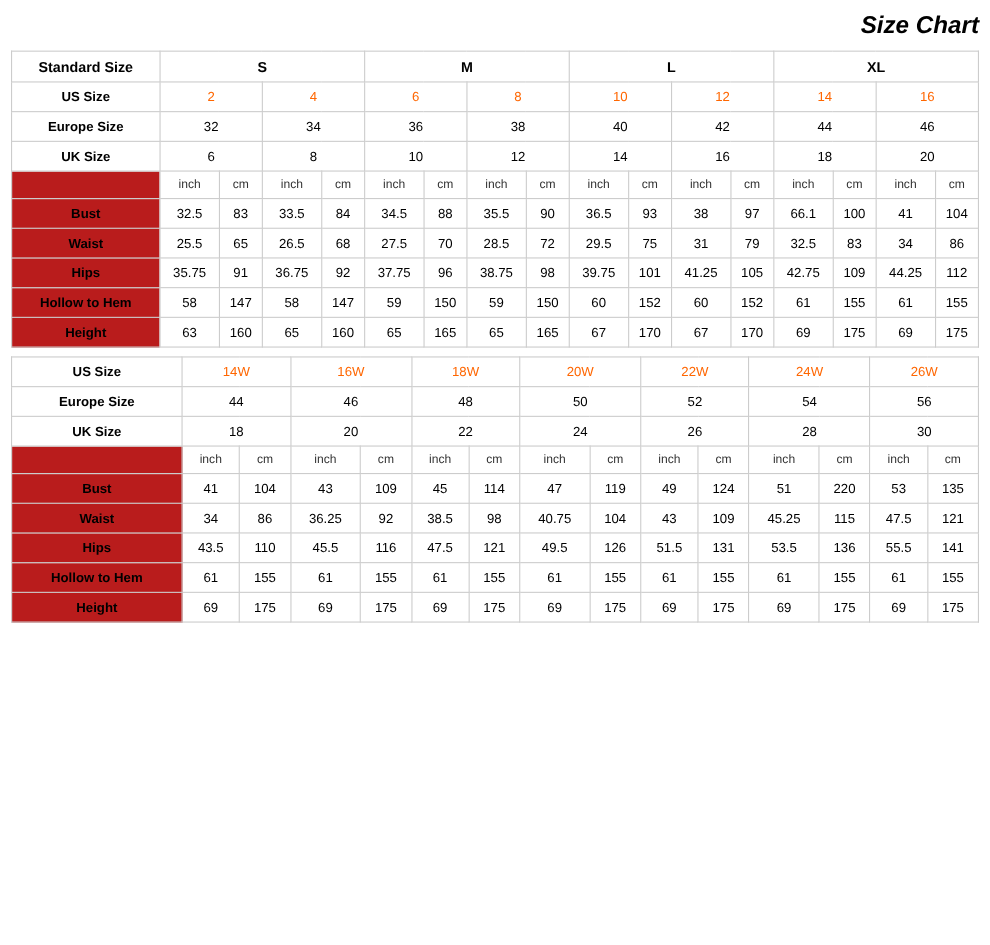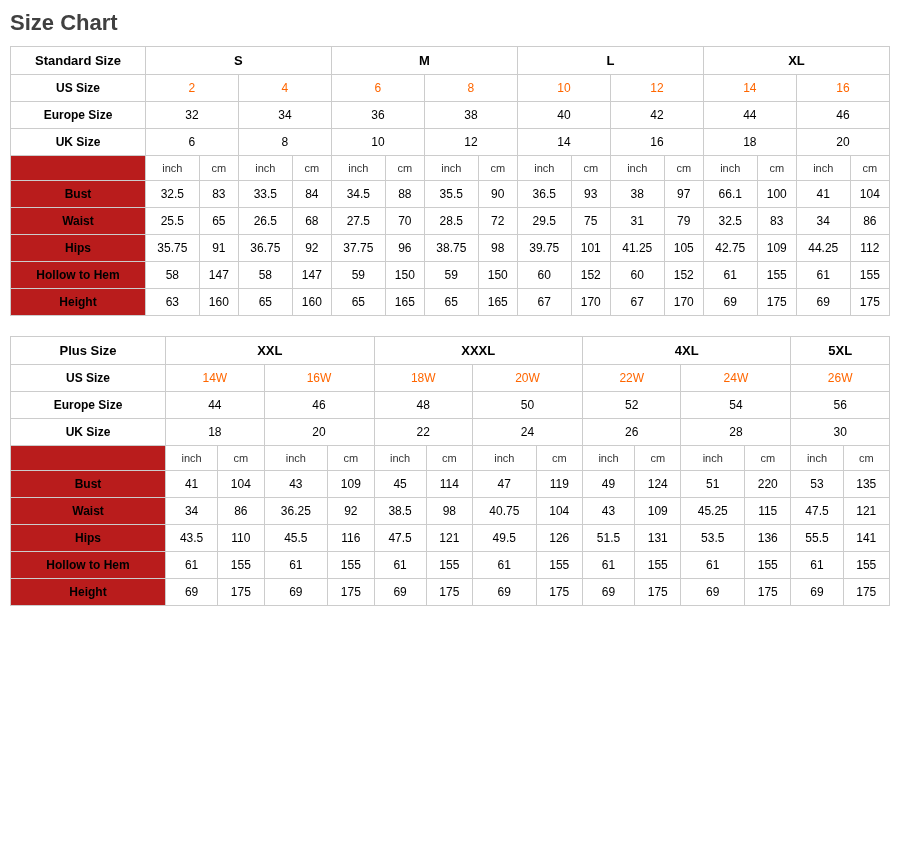--- a/index.html
+++ b/index.html
@@ -4,28 +4,29 @@
   <style>
     * { box-sizing: border-box; margin: 0; padding: 0; }
     body {
       font-family: Arial, sans-serif;
       font-size: 13px;
       background: #fff;
       padding: 10px;
       width: 900px;
     }
     h1 {
-      text-align: left;
-      color: #404040;
+      text-align: right;
+      color: #000000;
       font-size: 22px;
       font-weight: bold;
       margin-bottom: 10px;
+      font-style: italic;
     }
     .chart-container {
-      margin-bottom: 20px;
+      margin-bottom: 8px;
     }
     table {
       width: 100%;
       border-collapse: collapse;
       border: 1px solid #ccc;
     }
     th, td {
       border: 1px solid #ccc;
       text-align: center;
       padding: 6px 3px;
@@ -216,27 +217,20 @@
         <td>69</td>
           <td>175</td>
       </tr>
     </tbody>
   </table>
 </div>
 
 <div class="chart-container">
   <table>
     <thead>
-      <tr class="header-row group-header">
-        <th class="label-col">Plus Size</th>
-        <th colspan="4">XXL</th>
-        <th colspan="4">XXXL</th>
-        <th colspan="4">4XL</th>
-        <th colspan="2">5XL</th>
-      </tr>
       <tr class="header-row">
         <th class="label-col">US Size</th>
         <td colspan="2" class="highlight">14W</td>
         <td colspan="2" class="highlight">16W</td>
         <td colspan="2" class="highlight">18W</td>
         <td colspan="2" class="highlight">20W</td>
         <td colspan="2" class="highlight">22W</td>
         <td colspan="2" class="highlight">24W</td>
         <td colspan="2" class="highlight">26W</td>
       </tr>

